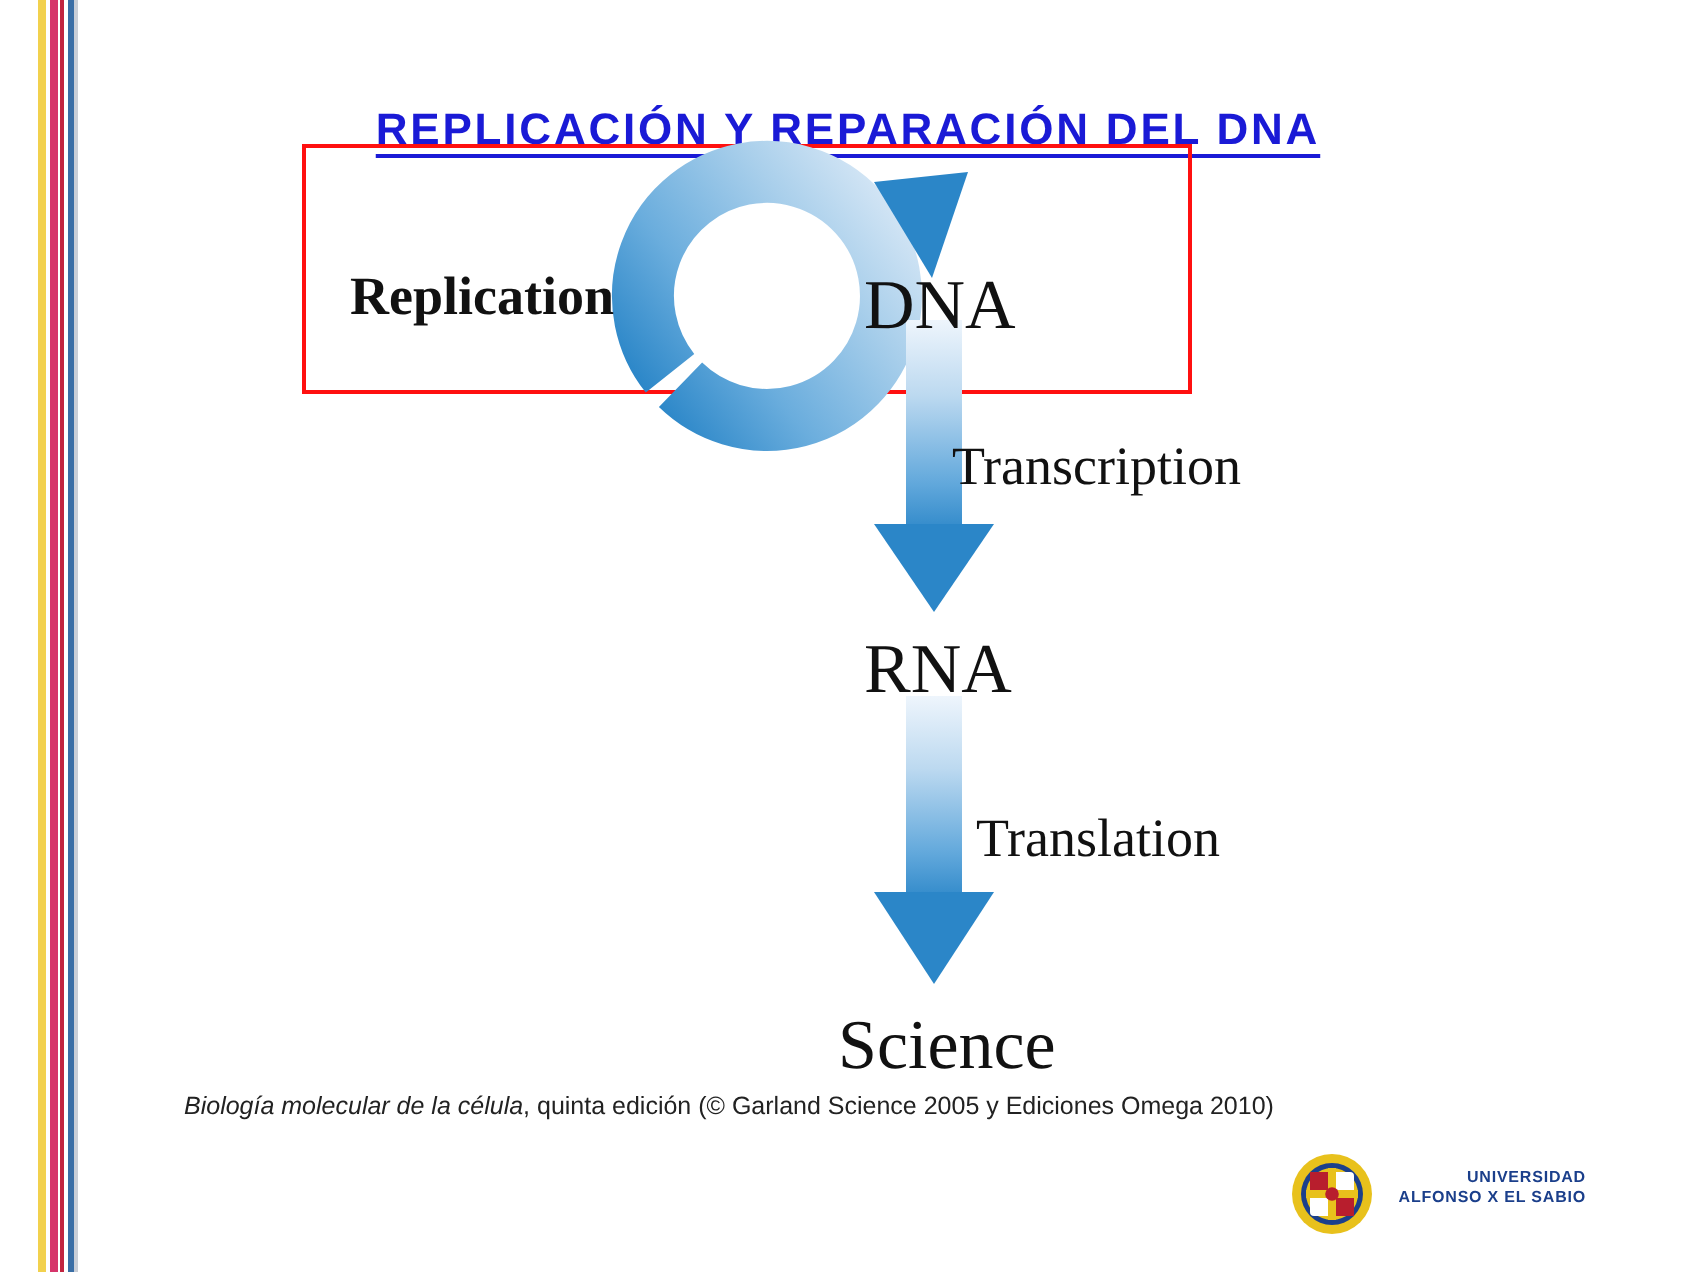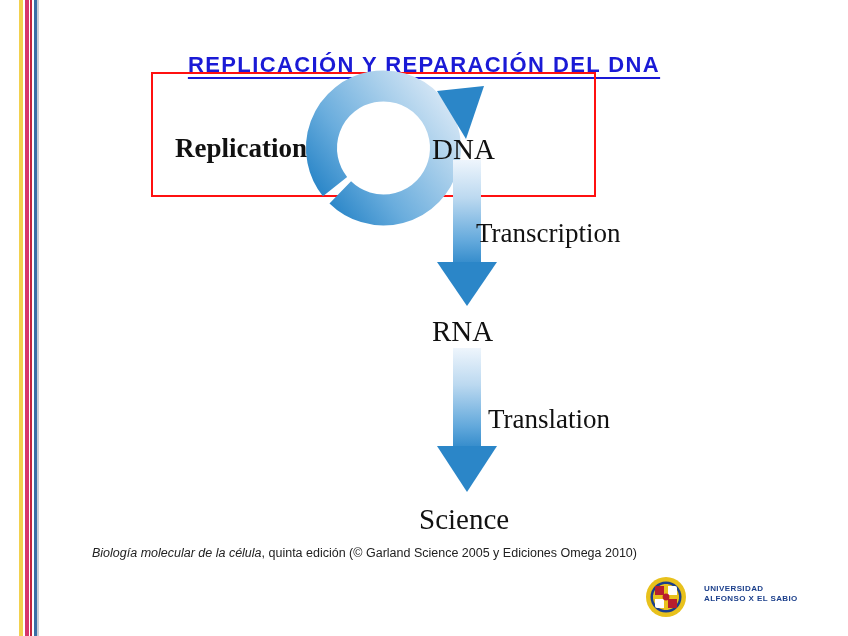--- a/index.html
+++ b/index.html
@@ -65,21 +65,21 @@
   #diagram {
     position: absolute;
     left: 0; top: 0;
     width: 848px; height: 636px;
     pointer-events: none;
   }
 
   .node-label {
     position: absolute;
     font-family: "Liberation Serif", serif;
-    font-size: 29px;
+    font-size: 35px;
     color: #111111;
     white-space: nowrap;
   }
   .process-label {
     position: absolute;
     font-family: "Liberation Serif", serif;
     font-size: 27px;
     color: #111111;
     white-space: nowrap;
   }
@@ -110,28 +110,28 @@
     left: 645px; top: 576px;
     width: 160px; height: 46px;
   }
   #logo-crest {
     position: absolute;
     left: 0; top: 0;
     width: 42px; height: 42px;
   }
   #logo-text {
     position: absolute;
-    left: 59px; top: 8px;
+    left: 48px; top: 8px;
     color: #1b3f8b;
     font-family: "Liberation Sans", sans-serif;
     font-size: 8px;
     font-weight: bold;
     letter-spacing: 0.4px;
     line-height: 10px;
-    text-align: left;
+    text-align: right;
     width: 100px;
   }
 </style>
 </head>
 <body>
 
 <div id="left-border">
   <div class="stripe stripe-yellow"></div>
   <div class="stripe stripe-white1"></div>
   <div class="stripe stripe-pink"></div>

